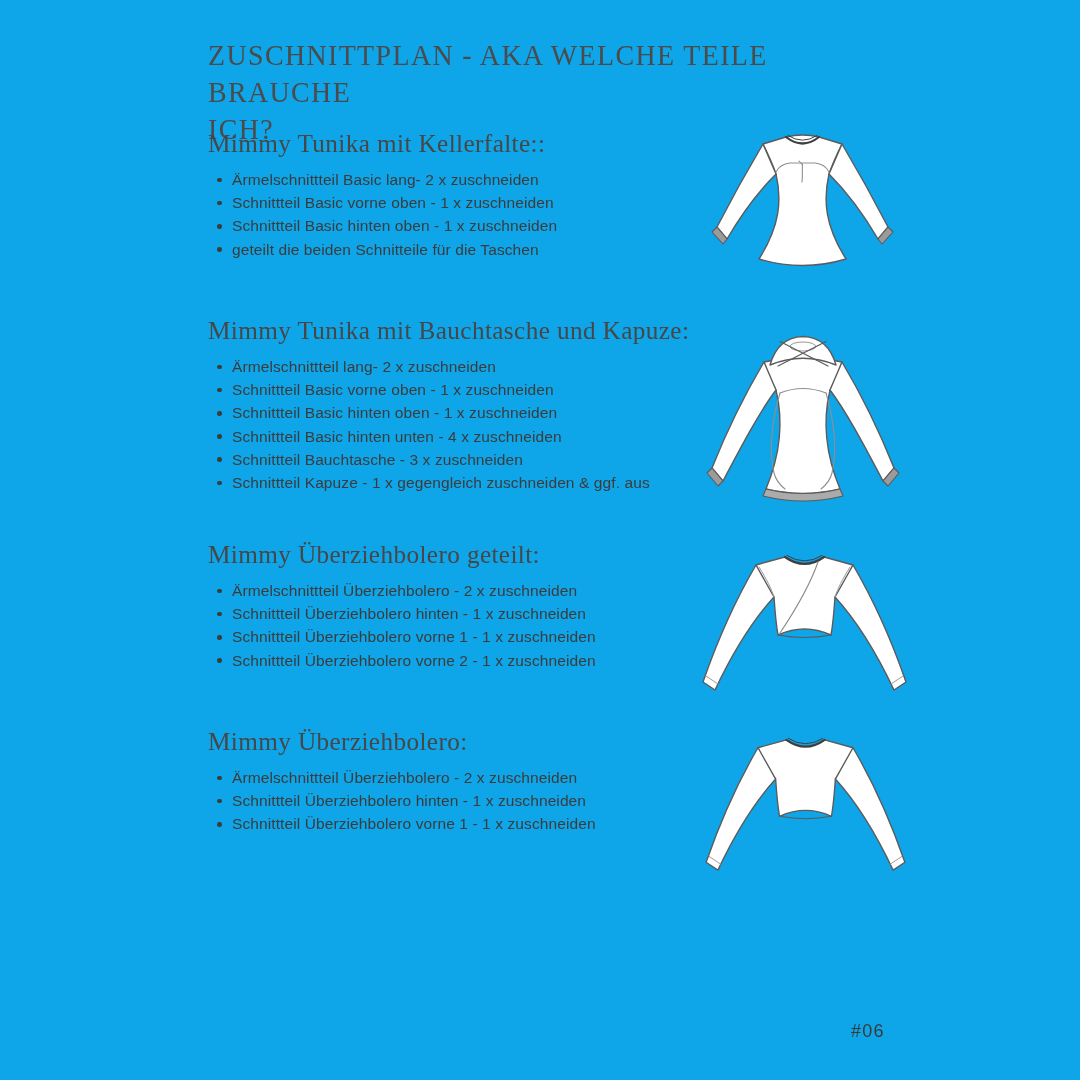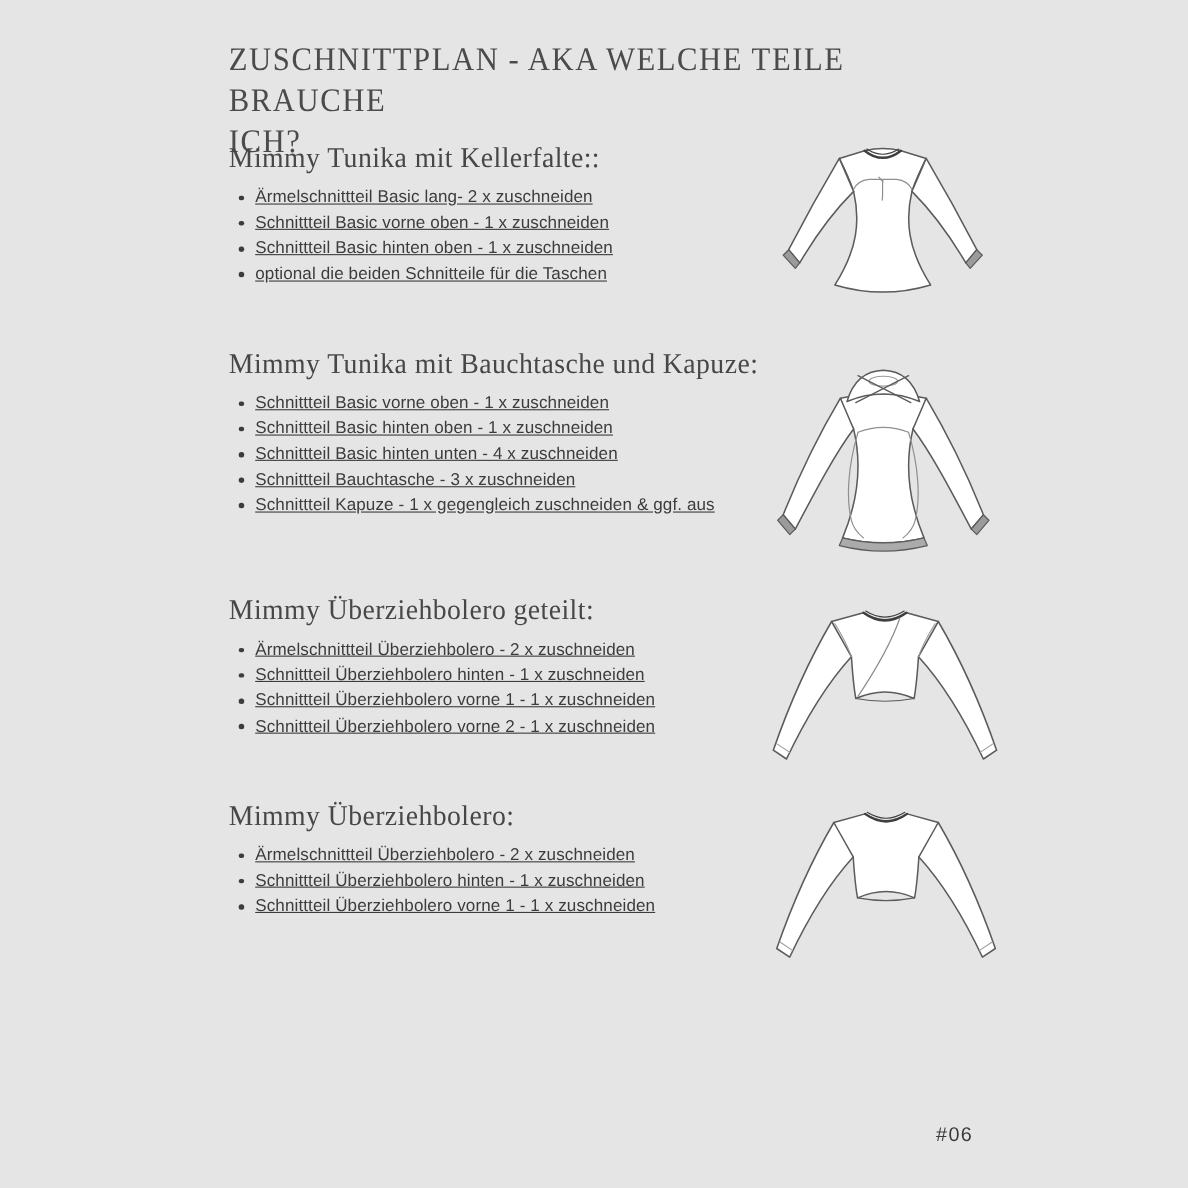--- a/index.html
+++ b/index.html
@@ -1,36 +1,36 @@
 <!DOCTYPE html>
 <html><head>
 <meta charset="utf-8">
 <style>
   html,body{margin:0;padding:0;background:#fff;}
   .page{
-    position:relative;width:1080px;height:1080px;background:#e5e5e5;overflow:hidden;
+    position:relative;width:1080px;height:1080px;background:#0ea5e9;overflow:hidden;
     font-family:"Liberation Sans",sans-serif;color:#3b3b3b;
   }
   .title{
     position:absolute;left:208px;top:36px;width:720px;
     font-family:"Liberation Serif",serif;font-weight:400;
     font-size:30px;line-height:37px;letter-spacing:1.5px;color:#4b4b4b;
     transform:scaleX(.93);transform-origin:left top;
   }
   .title span{display:block;}
   .section{position:absolute;left:208px;width:500px;}
   .section h2{
     margin:0;font-family:"Liberation Serif",serif;font-weight:400;
     font-size:26px;line-height:33px;letter-spacing:.4px;color:#474747;
     transform:scaleX(.97);transform-origin:left top;
   }
   .section ul{list-style:none;margin:8px 0 0 0;padding:0;width:495px;}
   .section li{
     position:relative;padding-left:24px;
-    font-size:15.5px;line-height:23.2px;color:#3c3c3c;letter-spacing:.1px;text-decoration:underline;
+    font-size:15.5px;line-height:23.2px;color:#3c3c3c;letter-spacing:.1px;
   }
   .section li.bullet::before{
     content:"";position:absolute;left:9px;top:9.5px;width:4.6px;height:4.6px;
     border-radius:50%;background:#3c3c3c;
   }
   .section li.cont{padding-left:27px;}
   .sketch{position:absolute;}
   .footer{
     position:absolute;left:851px;top:1021px;
     font-size:18px;letter-spacing:1.2px;color:#3a3a3a;
@@ -45,27 +45,28 @@
     <span>ZUSCHNITTPLAN - AKA WELCHE TEILE BRAUCHE</span>
     <span>ICH?</span>
   </div>
 
   <div class="section" style="top:127px">
     <h2>Mimmy Tunika mit Kellerfalte::</h2>
     <ul>
       <li class="bullet">Ärmelschnittteil Basic lang- 2 x zuschneiden</li>
       <li class="bullet">Schnittteil Basic vorne oben - 1 x zuschneiden</li>
       <li class="bullet">Schnittteil Basic hinten oben - 1 x zuschneiden</li>
-      <li class="bullet">optional die beiden Schnitteile für die Taschen</li>
+      <li class="bullet">geteilt die beiden Schnitteile für die Taschen</li>
     </ul>
   </div>
 
   <div class="section" style="top:314px">
     <h2>Mimmy Tunika mit Bauchtasche und Kapuze:</h2>
     <ul>
+      <li class="bullet">Ärmelschnittteil lang- 2 x zuschneiden</li>
       <li class="bullet">Schnittteil Basic vorne oben - 1 x zuschneiden</li>
       <li class="bullet">Schnittteil Basic hinten oben - 1 x zuschneiden</li>
       <li class="bullet">Schnittteil Basic hinten unten - 4 x zuschneiden</li>
       <li class="bullet">Schnittteil Bauchtasche - 3 x zuschneiden</li>
       <li class="bullet">Schnittteil Kapuze - 1 x  gegengleich zuschneiden &amp; ggf. aus</li>
     </ul>
   </div>
 
   <div class="section" style="top:538px">
     <h2>Mimmy Überziehbolero geteilt:</h2>

